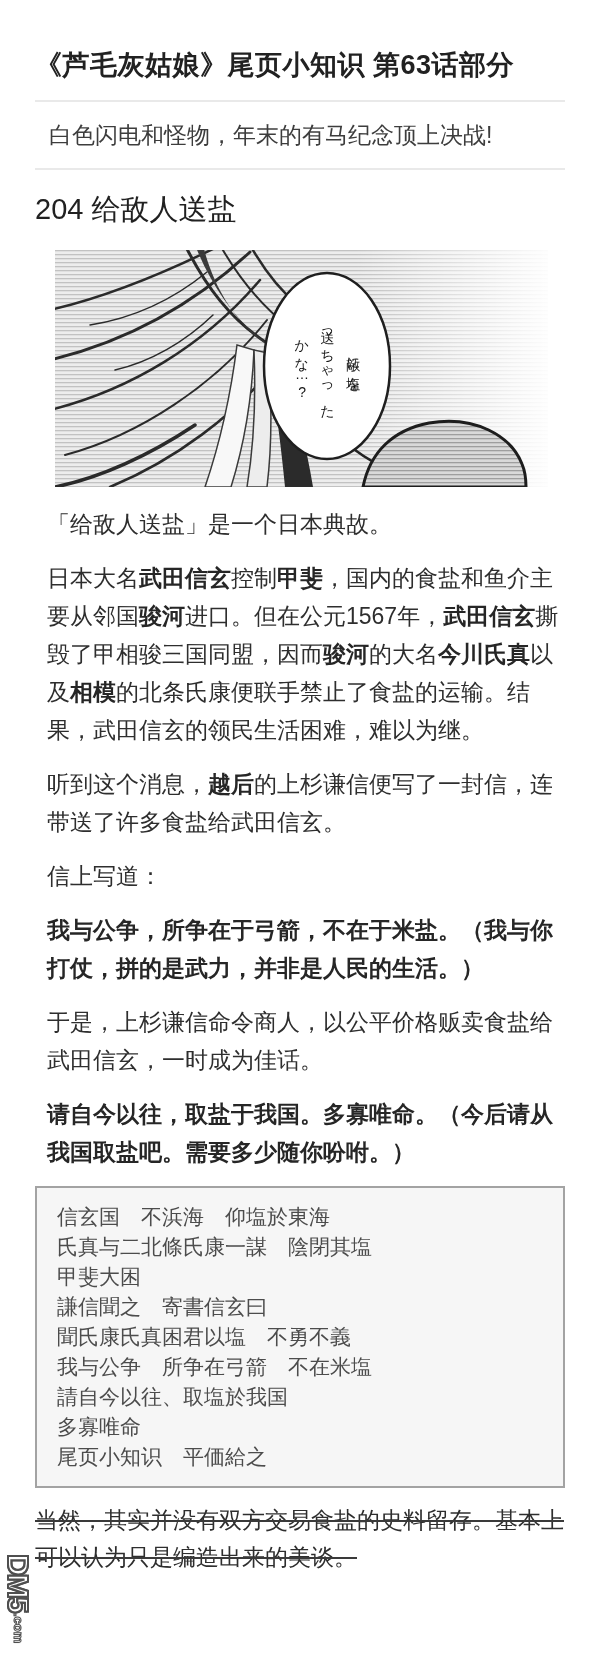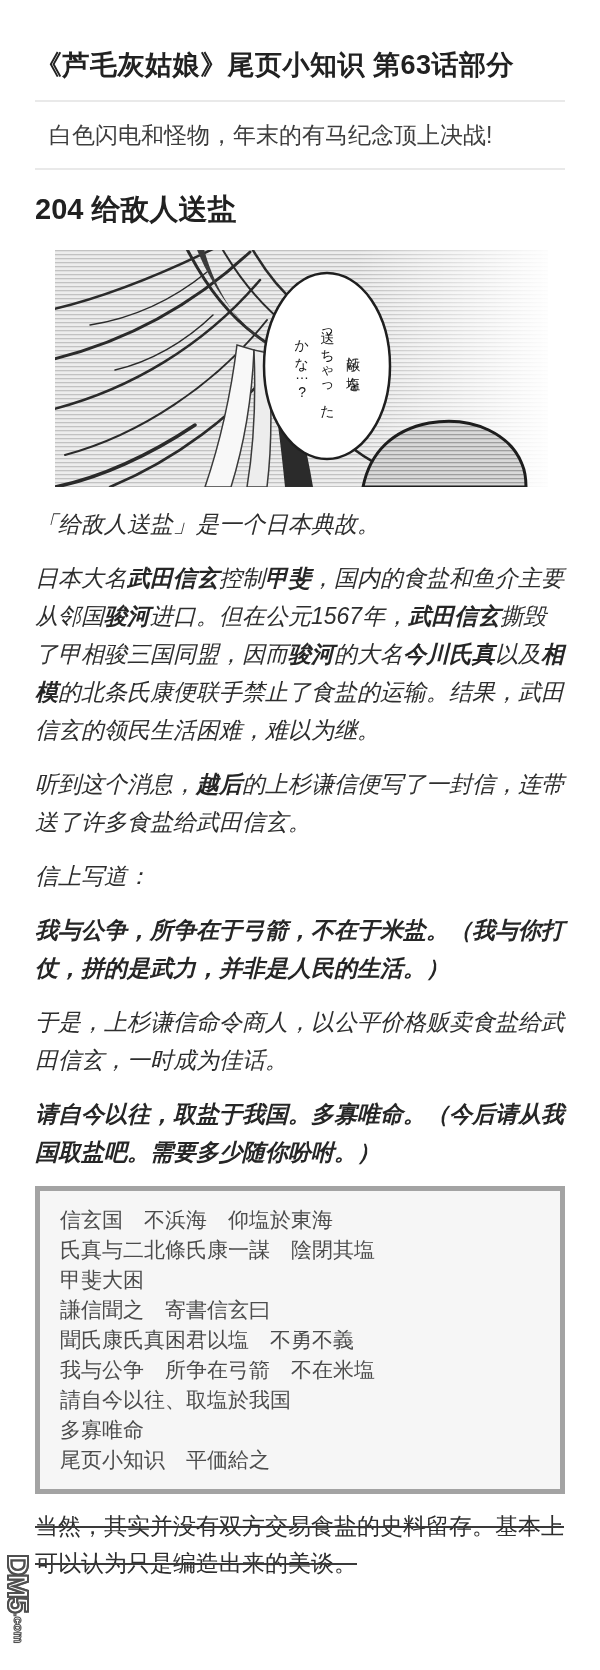--- a/index.html
+++ b/index.html
@@ -8,41 +8,41 @@
     font-family:"Liberation Sans","DejaVu Sans",sans-serif;
     color:#2e2e2e;
   }
   .page{padding:42px 35px 0 35px;}
   h1.page-title{
     font-size:27px;line-height:46px;font-weight:700;color:#212121;
     margin:0 0 12px 0;letter-spacing:0.5px;
   }
   .divider{border:none;border-top:2px solid #e9e9e9;margin:0;}
   .subtitle{font-size:23px;line-height:30px;color:#3d3d3d;margin:18px 14px;}
-  h2.section-heading{font-size:29px;line-height:30px;font-weight:700;color:#212121;margin:24px 0 0 0;}
+  h2.section-heading{font-size:29px;line-height:30px;font-weight:400;color:#212121;margin:24px 0 0 0;}
   
   .manga{position:relative;width:493px;height:237px;margin:26px 0 0 20px;background:#fff;}
   .manga svg{display:block;}
   .bubble-box{
     position:absolute;left:209px;top:23px;width:126px;height:186px;
     display:flex;align-items:center;justify-content:center;pointer-events:none;
   }
   .bubble-text{
     writing-mode:vertical-rl;text-orientation:upright;white-space:pre-line;
     font-size:14px;line-height:1.85;letter-spacing:2px;color:#151515;font-weight:500;
     text-align:center;
   }
   
-  .article p.body-para{font-size:23px;line-height:38px;margin:16px 0 0 0;color:#2e2e2e;font-style:italic;}
+  .article p.body-para{font-size:23px;line-height:38px;margin:16px 0 0 12px;color:#2e2e2e;}
   .article p.body-para:first-child{margin-top:18px;}
   .article b{font-weight:700;color:#262626;}
   sup.footnote{font-size:14px;line-height:0;vertical-align:super;color:#2e2e2e;}
   
   blockquote.quote{
-    margin:15px 0 0 0;background:#f6f6f6;border:5px solid #a3a3a3;
+    margin:15px 0 0 0;background:#f6f6f6;border:2px solid #a3a3a3;
     padding:14px 20px;font-family:"Liberation Serif","DejaVu Serif",serif;
     color:#4c4c4c;
   }
   .quote-line{font-size:21px;line-height:30px;}
   
   p.footer-note{
     margin:14px 0 0 0;font-size:23px;line-height:37px;color:#2e2e2e;
     text-decoration:line-through;text-decoration-thickness:2px;text-decoration-color:#3a3a3a;
   }
   

